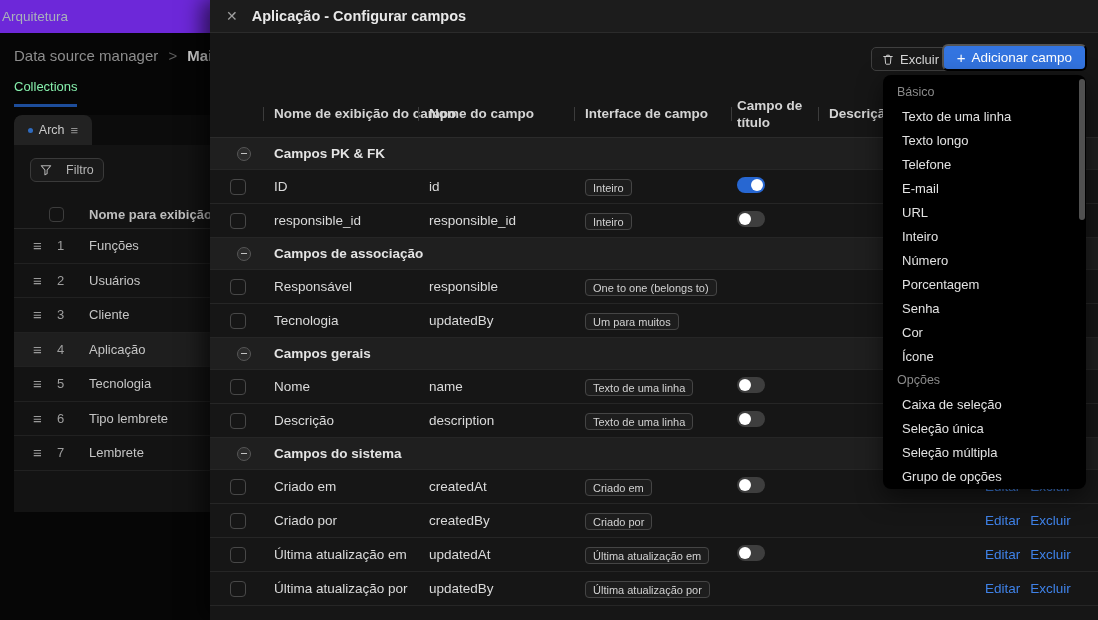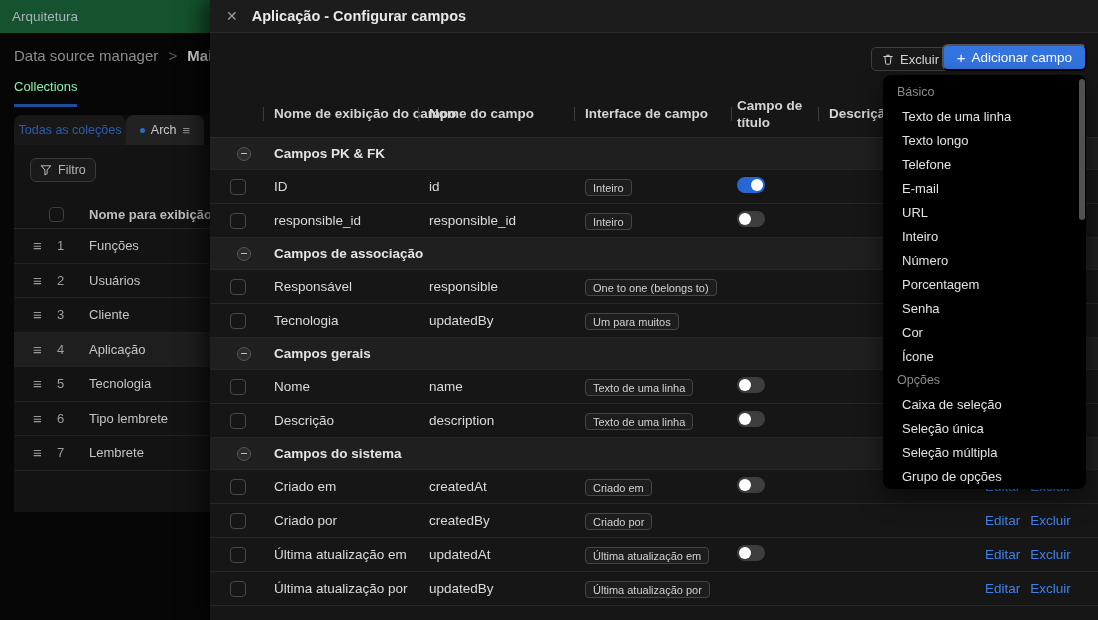--- a/index.html
+++ b/index.html
@@ -2,38 +2,38 @@
 <html style="--accent: #3374e0; --link: #3f82e8; --toggle-on: #2767d2;"><head>
 <meta charset="utf-8">
 <style>
   *{margin:0;padding:0;box-sizing:border-box}
   html,body{width:1098px;height:620px;background:#060606;overflow:hidden}
   .stage{position:relative;width:1098px;height:620px;background:#060606;
          font-family:"Liberation Sans",sans-serif;-webkit-font-smoothing:antialiased}
 
   
   .sidebar{position:absolute;left:0;top:0;width:210px;height:620px;overflow:hidden}
-  .side-top{height:33px;background:#14532d;display:flex;align-items:center;
-            padding-left:12px;color:#a9b1ba;font-size:13.5px;font-weight:500}
+  .side-top{height:33px;background:#6d28d9;display:flex;align-items:center;
+            padding-left:2px;color:#a9b1ba;font-size:13.5px;font-weight:500}
   .bc{margin:14px 14px 0;font-size:15px;color:#8d8d8d;white-space:nowrap}
   .bc .sep{color:#5f5f5f;margin:0 6px}
   .bc .cur{color:#cfcfcf;font-weight:600}
   .coll{margin:15px 14px 0;font-size:13px;color:#86efac}
   .coll-underline{margin:10px 0 0 14px;width:63px;height:2.5px;background:#1d4d9b}
   .side-card{position:absolute;top:115px;left:14px;right:0;bottom:108px;
              background:#131313;border-top-left-radius:8px;overflow:hidden}
   .coll-tabs{height:30px;display:flex;background:#0c0c0c}
   .ctab{display:flex;align-items:center;justify-content:center;font-size:12.5px;
         border-top-left-radius:8px;border-top-right-radius:8px;cursor:pointer}
   .ctab1{width:112px;background:#181818;color:#2a5dae}
   .ctab2{width:78px;background:#222;color:#c9c9c9;gap:6px}
   .ctab2 .dot{width:5px;height:5px;border-radius:50%;background:#2f6bbf}
   .ctab2 .burger{color:#8f8f8f;font-size:13px}
   .filter-btn{margin:13px 0 0 16px;height:24px;padding:0 9px;display:inline-flex;
-              align-items:center;gap:6px;background:#1a1a1a;border:1px solid #3a3a3a;
+              align-items:center;gap:14px;background:#1a1a1a;border:1px solid #3a3a3a;
               border-radius:6px;color:#b5b5b5;font-size:12.5px;cursor:pointer}
   .side-thead{margin-top:19px;height:28px;display:flex;align-items:center;
               border-bottom:1px solid #272727;color:#bdbdbd;font-size:13px;
               font-weight:600;padding-left:35px}
   .scbx{width:15px;height:15px;border:1.3px solid #3d3d3d;border-radius:4px;flex:none}
   .side-thead .thlabel{margin-left:25px;white-space:nowrap;overflow:hidden}
   .srow{height:34.5px;display:flex;align-items:center;border-bottom:1px solid #212121;
         font-size:13px;color:#c5c5c5;padding-left:19px;cursor:pointer}
   .srow.hl{background:#1e1e1e}
   .drag{width:24px;color:#9a9a9a;font-size:15px;flex:none}
@@ -105,23 +105,20 @@
     <div class="bc">
       <span>Data source manager</span>
       <span class="sep">&gt;</span>
       <span class="cur">Main</span>
     </div>
     <div class="coll">Collections</div>
     <div class="coll-underline"></div>
 
     <div class="side-card">
       <div class="coll-tabs">
-        <div class="ctab ctab1">
-          <span>Todas as coleções</span>
-        </div>
         <div class="ctab ctab2">
           <span class="dot"></span>
           <span>Arch</span>
           <span class="burger">≡</span>
         </div>
       </div>
       <button class="filter-btn">
         <svg width="12" height="12" viewBox="0 0 14 14">
             <path d="M1.5 2h11L8.3 7v4.2l-2.6 1.3V7z" fill="none" stroke="#b5b5b5" stroke-width="1.2" stroke-linejoin="round"></path>
           </svg>

